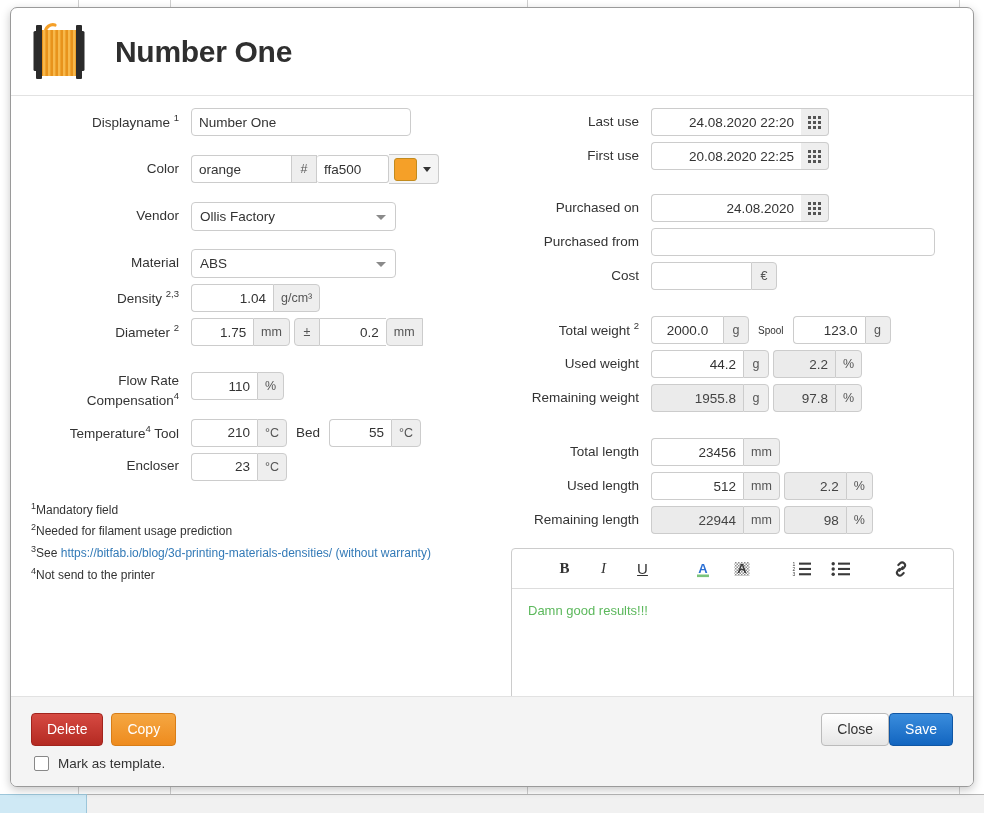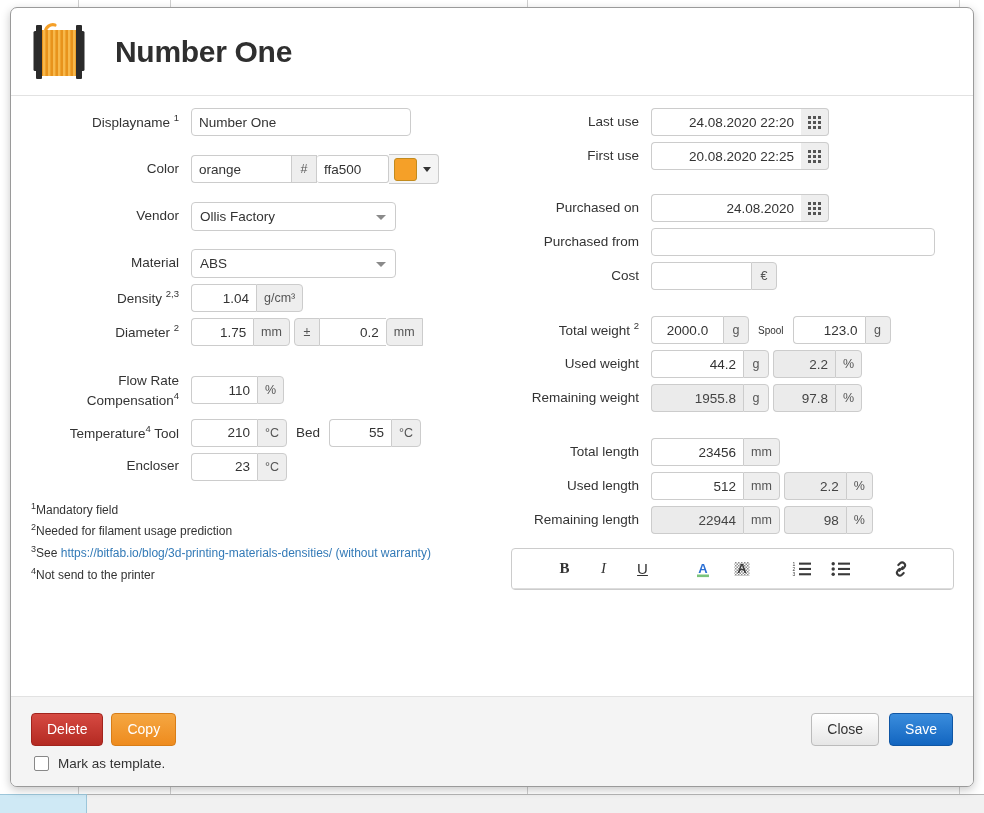--- a/index.html
+++ b/index.html
@@ -333,21 +333,21 @@
   }
   .chk-box {
     width: 13px;
     height: 13px;
     border: 1px solid #888;
     border-radius: 2px;
     background: #fff;
     margin-right: 9px;
     margin-left: 3px;
   }
-  .footer-right-btns { display: flex; gap: 10px; }
+  .footer-right-btns { display: flex; }
 </style>
 </head>
 <body>
 
 <div class="backdrop"></div>
 <div class="backdrop-line" style="left:78px"></div>
 <div class="backdrop-line" style="left:170px"></div>
 <div class="backdrop-line" style="left:527px"></div>
 <div class="backdrop-line" style="left:959px"></div>
 <div class="backdrop-bottombar"></div>
@@ -421,42 +421,42 @@
             <span>ABS</span>
             <span class="caret"></span>
           </div>
         </div>
       </div>
 
       <div class="frm-row">
         <div class="frm-label"><span>Density</span> <sup>2,3</sup></div>
         <div class="frm-ctrl">
           <div class="ig">
-            <input class="txt num" style="width: 65px;" value="1.04">
+            <input class="txt num" style="width: 82px;" value="1.04">
             <span class="addon">g/cm³</span>
           </div>
         </div>
       </div>
 
       <div class="frm-row">
         <div class="frm-label"><span>Diameter</span> <sup>2</sup></div>
         <div class="frm-ctrl">
           <div class="ig">
             <input class="txt num" style="width: 62px; padding-left: 28px;" value="1.75">
             <span class="addon">mm</span>
           </div>
           <div class="ig addon-left" style="margin-left:4px">
             <span class="addon">±</span>
             <input class="txt num" style="width: 66px; border-radius: 0px; border-right: none;" value="0.2">
             <span class="addon">mm</span>
           </div>
         </div>
       </div>
 
-      <div class="frm-row" style="margin-top:26px;align-items:center">
+      <div class="frm-row" style="margin-top:26px;align-items:flex-start">
         <div class="frm-label two-line">
           <span>Flow Rate</span><br>
           <span>Compensation</span><sup>4</sup>
         </div>
         <div class="frm-ctrl">
           <div class="ig">
             <input class="txt num" style="width: 66px;" value="110">
             <span class="addon">%</span>
           </div>
         </div>
@@ -718,20 +718,21 @@
           <div class="tb-btn">
             <svg width="20" height="20" viewBox="0 0 20 20" xmlns="http://www.w3.org/2000/svg">
               <g stroke="#3a3a3a" stroke-width="2.1" fill="none" stroke-linecap="round">
                 <path d="M8.2 11.8 L11.8 8.2"></path>
                 <path d="M7.3 6.1 L9.1 4.3 a2.9 2.9 0 0 1 4.1 4.1 L11.5 10.1"></path>
                 <path d="M12.7 13.9 L10.9 15.7 a2.9 2.9 0 0 1 -4.1 -4.1 L8.5 9.9"></path>
               </g>
             </svg>
           </div>
         </div>
+        <div class="editor-content" id="ed-content" style="color: rgb(92, 184, 92);">Damn good results!!!</div>
       </div>
 
     </div>
   </div>
 
   <div class="modal-footer">
     <div>
       <div class="footer-left-btns">
         <button class="btn btn-delete">Delete</button>
         <button class="btn btn-copy">Copy</button>

